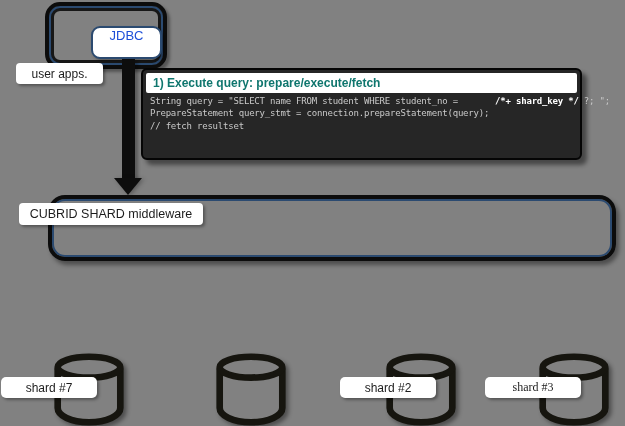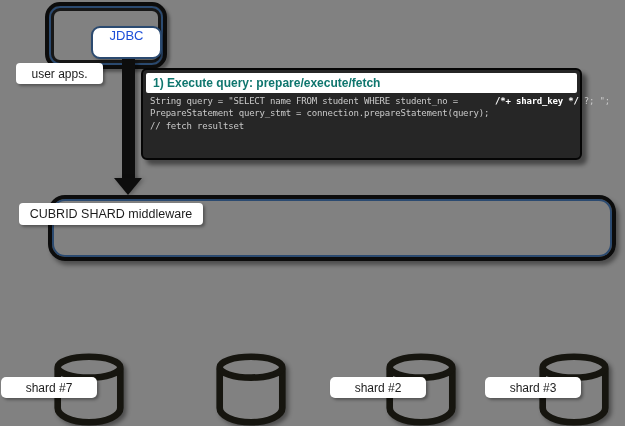--- a/index.html
+++ b/index.html
@@ -72,22 +72,22 @@
     position:absolute;width:76px;height:74px;
     filter:drop-shadow(3px 3px 2px rgba(0,0,0,.4));
   }
   .cyl-0{left:51px;top:352px;}
   .cyl-1{left:213px;top:352px;}
   .cyl-2{left:383px;top:352px;}
   .cyl-3{left:536px;top:352px;}
   .shard-label{width:96px;height:21px;top:377px;border-radius:5px;}
   .shard-0{left:1px;}
   .shard-1{left:160px;}
-  .shard-2{left:330px;}
-  .shard-3{left:485px;}
+  .shard-2{left:340px;}
+  .shard-3{left:485px;font-family:Liberation Serif, serif;}
 </style>
 </head>
 <body>
 
 <div class="stage">
 
   <div class="apps-container"></div>
   <div class="white-label label-user-apps">
     <span>user apps.</span>
   </div>

